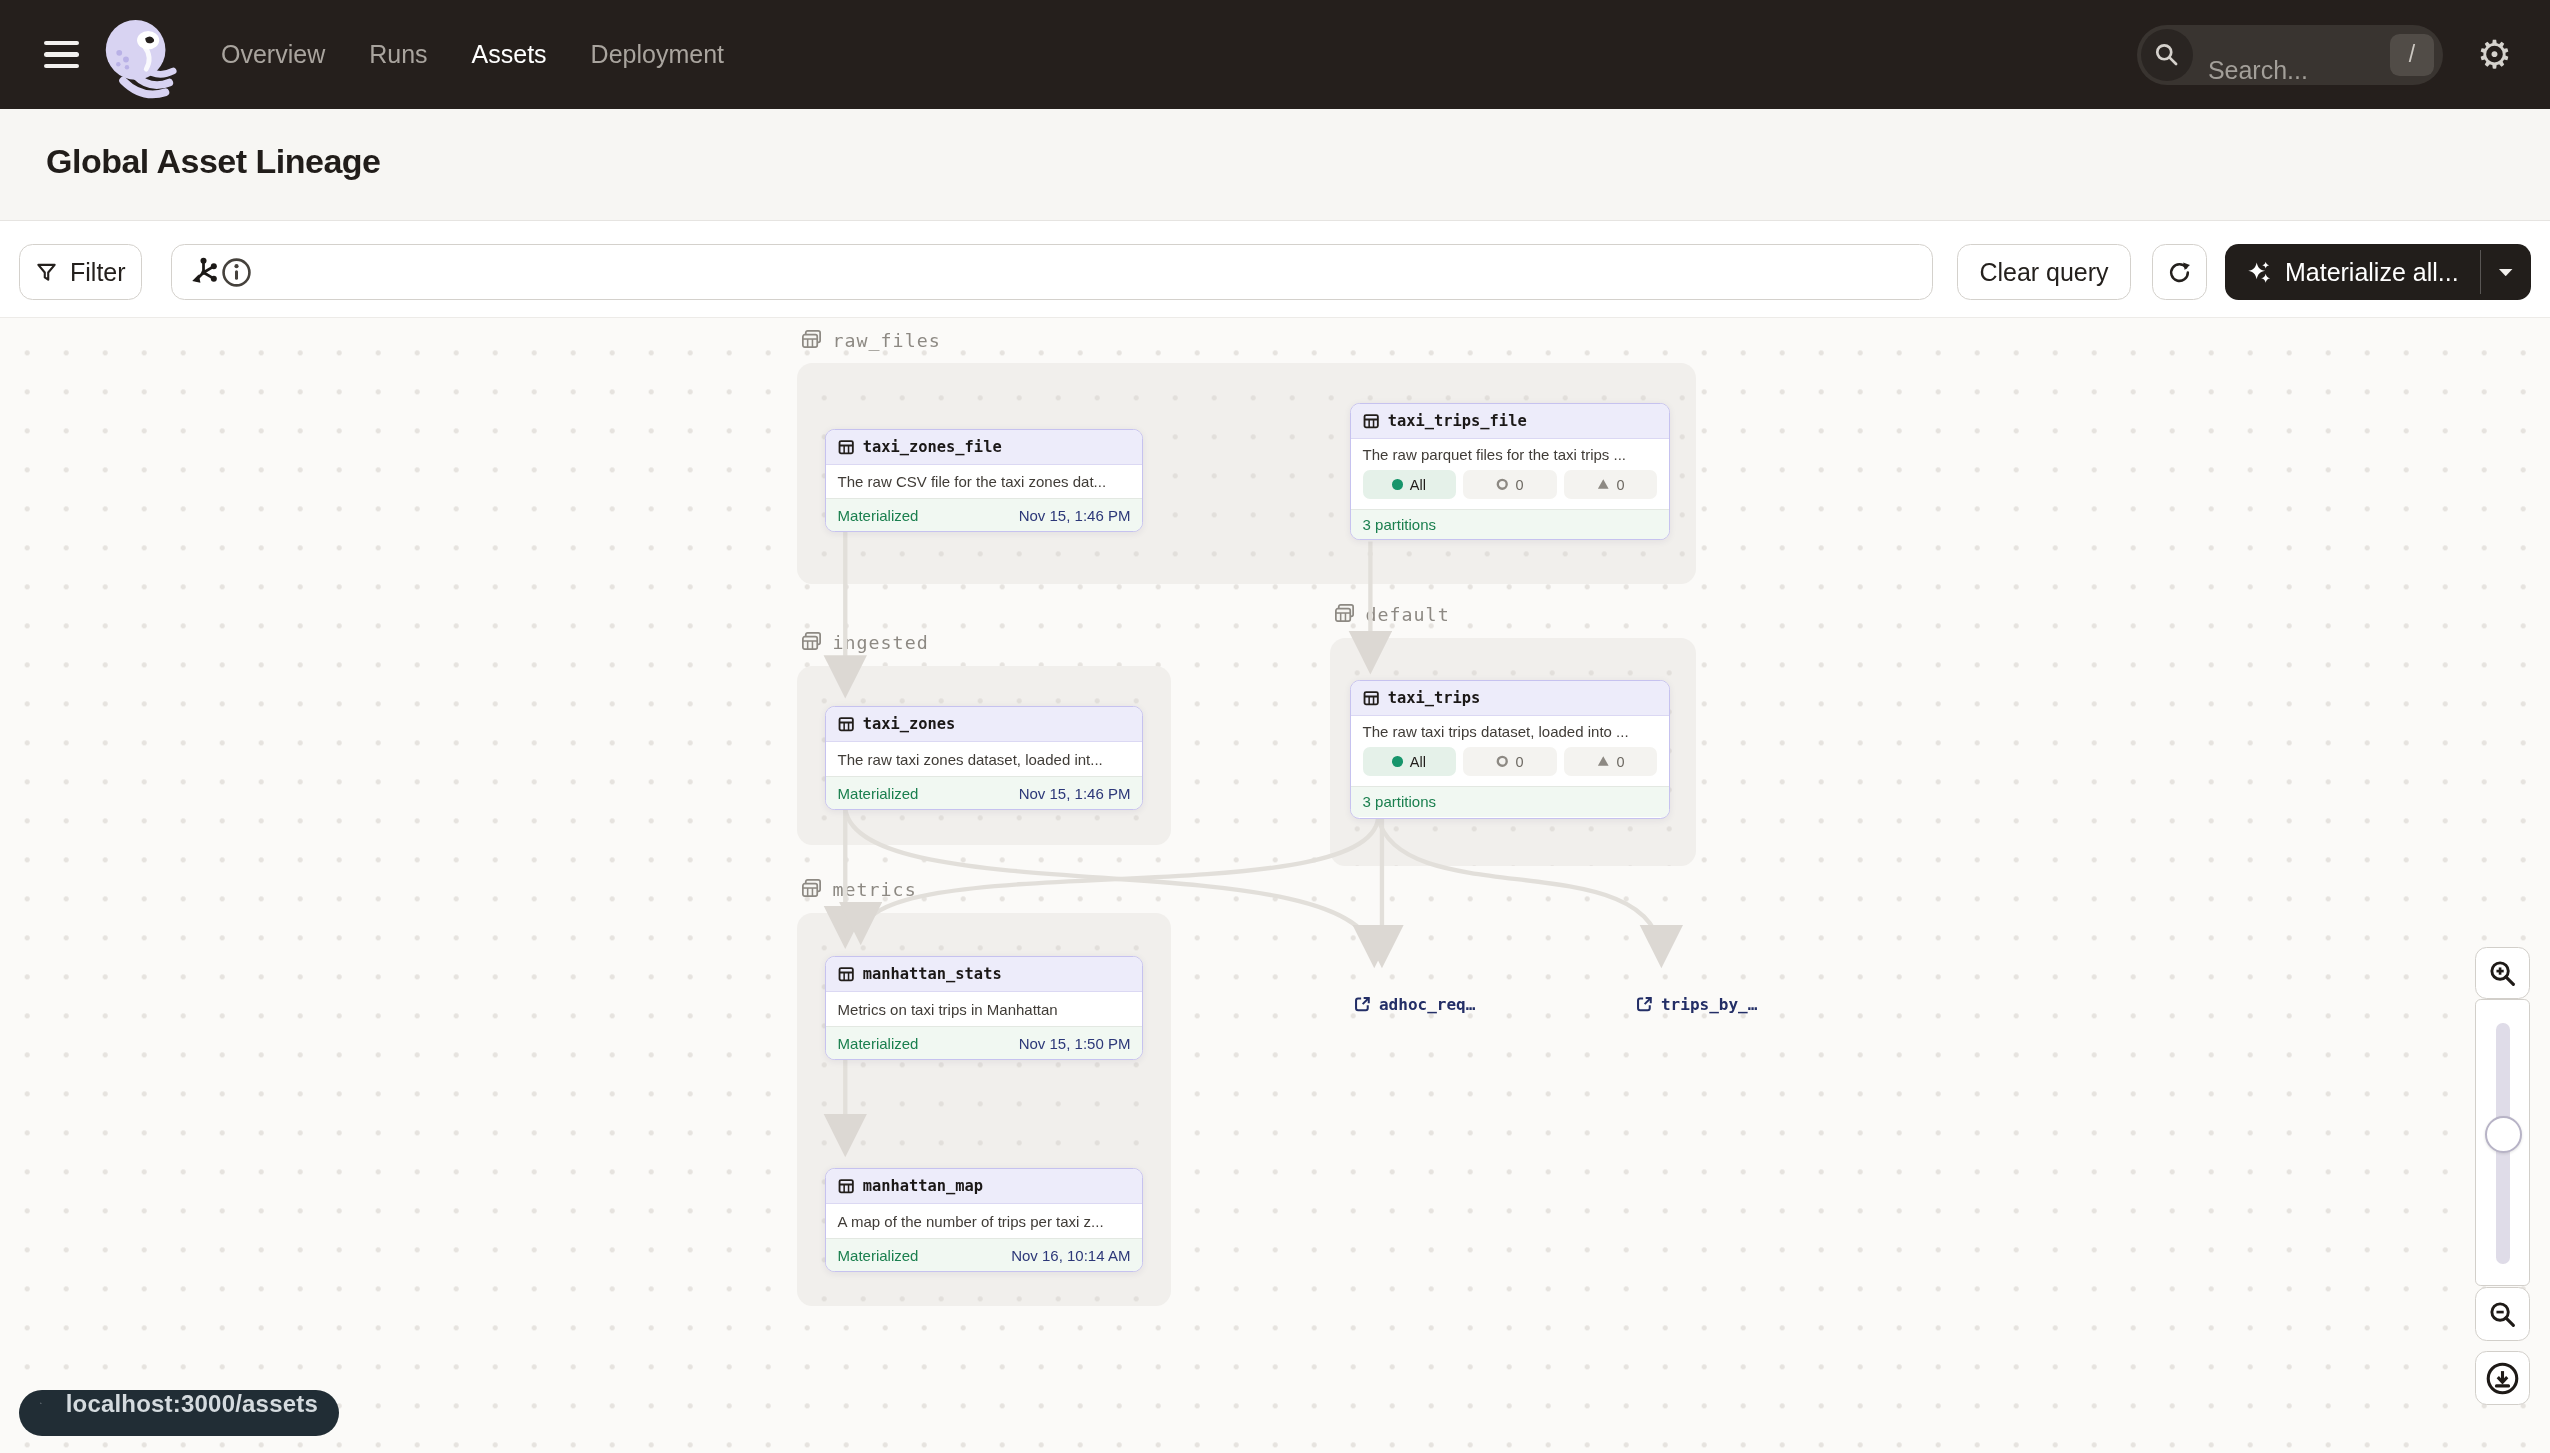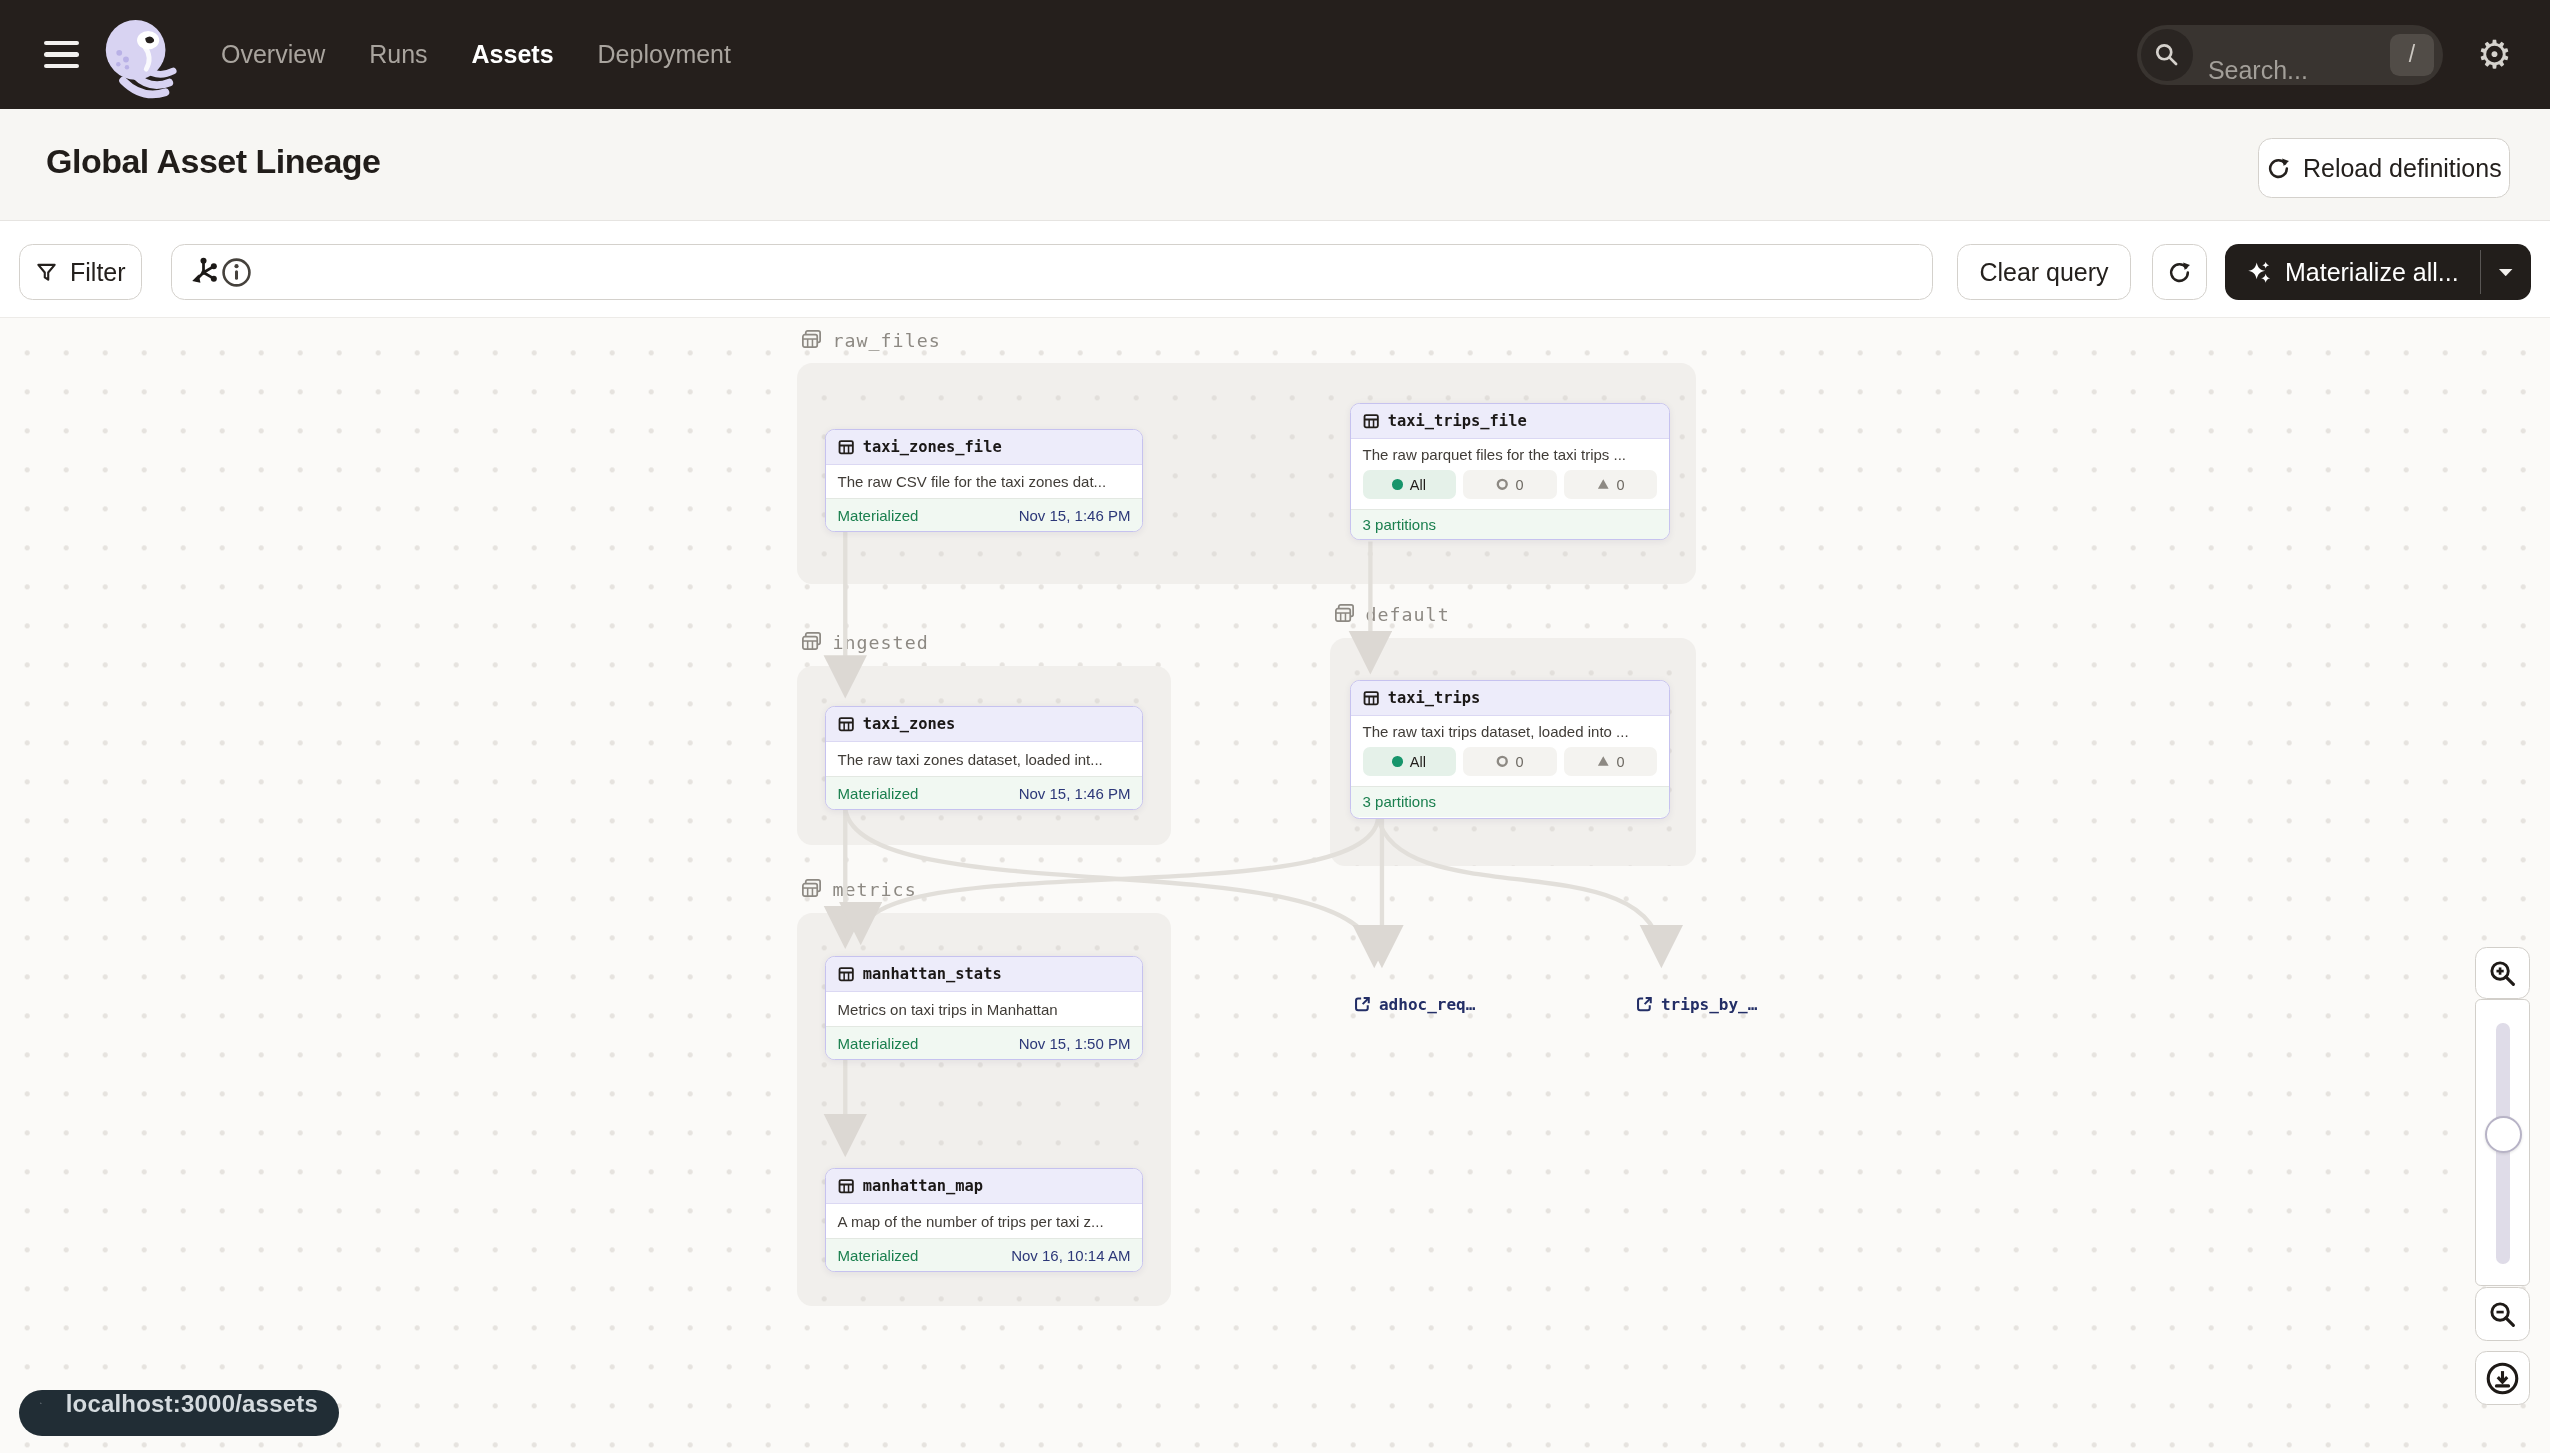--- a/index.html
+++ b/index.html
@@ -12,21 +12,21 @@
   
   .navbar {
     position:absolute; left:0; top:0; width:2550px; height:109px;
     background:#251f1c; display:flex; align-items:center;
   }
   .hamburger { margin-left:44px; width:35px; height:27px; display:flex; flex-direction:column; justify-content:space-between; cursor:pointer; }
   .hamburger span { display:block; height:4.3px; border-radius:2.9px; background:#f3f1ef; }
   .logo { margin-left:21px; width:77px; height:93px; margin-top:9.6px; }
   .nav-items { display:flex; align-items:center; gap:44px; margin-left:44px; font-size:25px; }
   .nav-item { color:#a9a49e; cursor:pointer; }
-  .nav-item.active { color:#ffffff; font-weight:bold; }
+  .nav-item.active { color:#ffffff; font-weight:normal; }
   .nav-right { margin-left:auto; display:flex; align-items:center; }
   .searchbox {
     width:306px; height:60px; border-radius:30px; background:#393430;
     display:flex; align-items:center;
   }
   .search-circle { width:52px; height:52px; border-radius:50%; background:#2a2522; margin-left:3.9px; display:flex; align-items:center; justify-content:center; }
   .search-placeholder { color:#a39f99; font-size:25px; margin-left:15.4px; flex:1;margin-top:32px; }
   .search-key { width:44px; height:42px; border-radius:9.6px; background:#514c47; color:#ccc8c2; font-size:23px; display:flex; align-items:center; justify-content:center; margin-right:8.7px; }
   .gear { width:73px; margin-right:19px; margin-left:15.4px; text-align:center; font-size:39px; color:#d6d3ce; cursor:pointer; }
 
@@ -174,27 +174,20 @@
         </div>
         <span class="search-placeholder">Search...</span>
         <span class="search-key">/</span>
       </div>
       <div class="gear">⚙</div>
     </div>
   </div>
 
   <div class="header-row">
     <div class="page-title">Global Asset Lineage</div>
-    <div class="btn reload-btn">
-      <svg width="25" height="25" viewBox="0 0 24 24">
-        <path d="M18.4 7.2 A8 8 0 1 0 20 12" stroke="#24201d" stroke-width="2.4" fill="none" stroke-linecap="round"></path>
-        <polygon points="15.5,2.5 22,4.8 17,9.5" fill="#24201d"></polygon>
-      </svg>
-      <span>Reload definitions</span>
-    </div>
   </div>
 
   <div class="toolbar-row">
     <div class="btn filter-btn">
       <svg width="23" height="23" viewBox="0 0 24 24">
         <path d="M3.5 4 h17 l-6.7 8 v7.5 l-3.6 -2.4 v-5.1 z" stroke="#24201d" stroke-width="2.2" fill="none" stroke-linejoin="round"></path>
       </svg>
       <span>Filter</span>
     </div>
 

